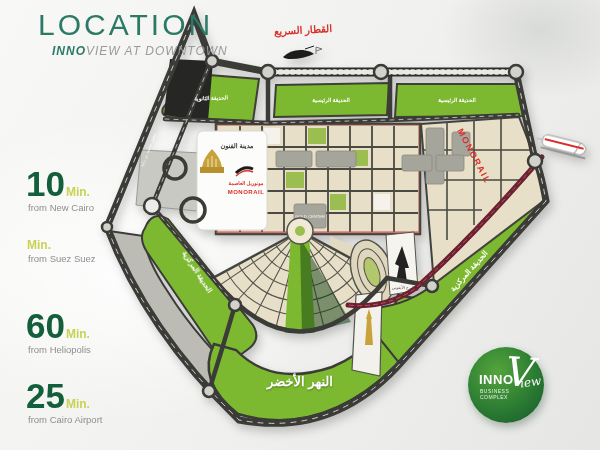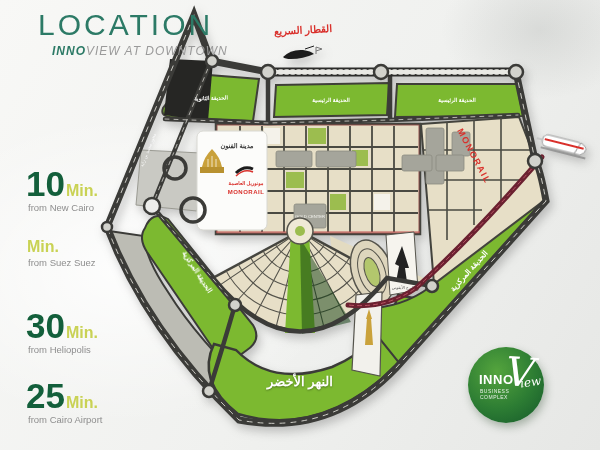--- a/index.html
+++ b/index.html
@@ -16,21 +16,21 @@
     background:radial-gradient(ellipse at center,rgba(120,125,122,.18),rgba(120,125,122,0) 70%);}
   
   .header{position:absolute;left:38px;top:8px;z-index:5;}
   .title{font-size:30px;letter-spacing:3px;color:#2c7a66;font-weight:500;}
   .brand{font-size:12px;font-style:italic;letter-spacing:1px;margin-top:2px;margin-left:14px;color:#9a9a9a;}
   .brand .b{color:#2c7a66;font-weight:800;}
   
   .tt{position:absolute;left:14px;width:120px;z-index:5;margin-left:12px;}
   .tt-row{display:flex;align-items:baseline;}
   .tt-num{font-size:35px;font-weight:800;color:#135f3b;line-height:1;}
-  .tt-unit{font-size:16px;font-weight:700;color:#c9d254;margin-left:1px;}
+  .tt-unit{font-size:12px;font-weight:700;color:#c9d254;margin-left:1px;}
   .tt-from{font-size:9.5px;color:#8e8e8e;margin-top:1px;margin-left:2px;}
   
   svg.map{position:absolute;inset:0;width:600px;height:450px;z-index:1;}
   #mapGroup{filter:drop-shadow(3px 5px 5px rgba(60,60,60,.28));}
   
   .lbl{position:absolute;z-index:4;white-space:nowrap;transform:translate(-50%,-50%);}
   .red{color:#d9302b;}
   .white{color:#fff;}
   #lbl-rail{left:303px;top:30px;font-size:10px;font-weight:800;transform:translate(-50%,-50%) rotate(-3deg);}
   #lbl-monorail-side{left:474px;top:156px;font-size:9px;font-weight:800;letter-spacing:1.5px;
@@ -77,21 +77,21 @@
     <div class="tt-from">from New Cairo</div>
   </div>
   <div class="tt" style="top:238px">
     <div class="tt-row">
         <span class="tt-unit">Min.</span>
       </div>
     <div class="tt-from">from Suez Suez</div>
   </div>
   <div class="tt" style="top:308px">
     <div class="tt-row">
-        <span class="tt-num">30</span>
+        <span class="tt-num">60</span>
         <span class="tt-unit">Min.</span>
       </div>
     <div class="tt-from">from Heliopolis</div>
   </div>
   <div class="tt" style="top:378px">
     <div class="tt-row">
         <span class="tt-num">25</span>
         <span class="tt-unit">Min.</span>
       </div>
     <div class="tt-from">from Cairo Airport</div>

